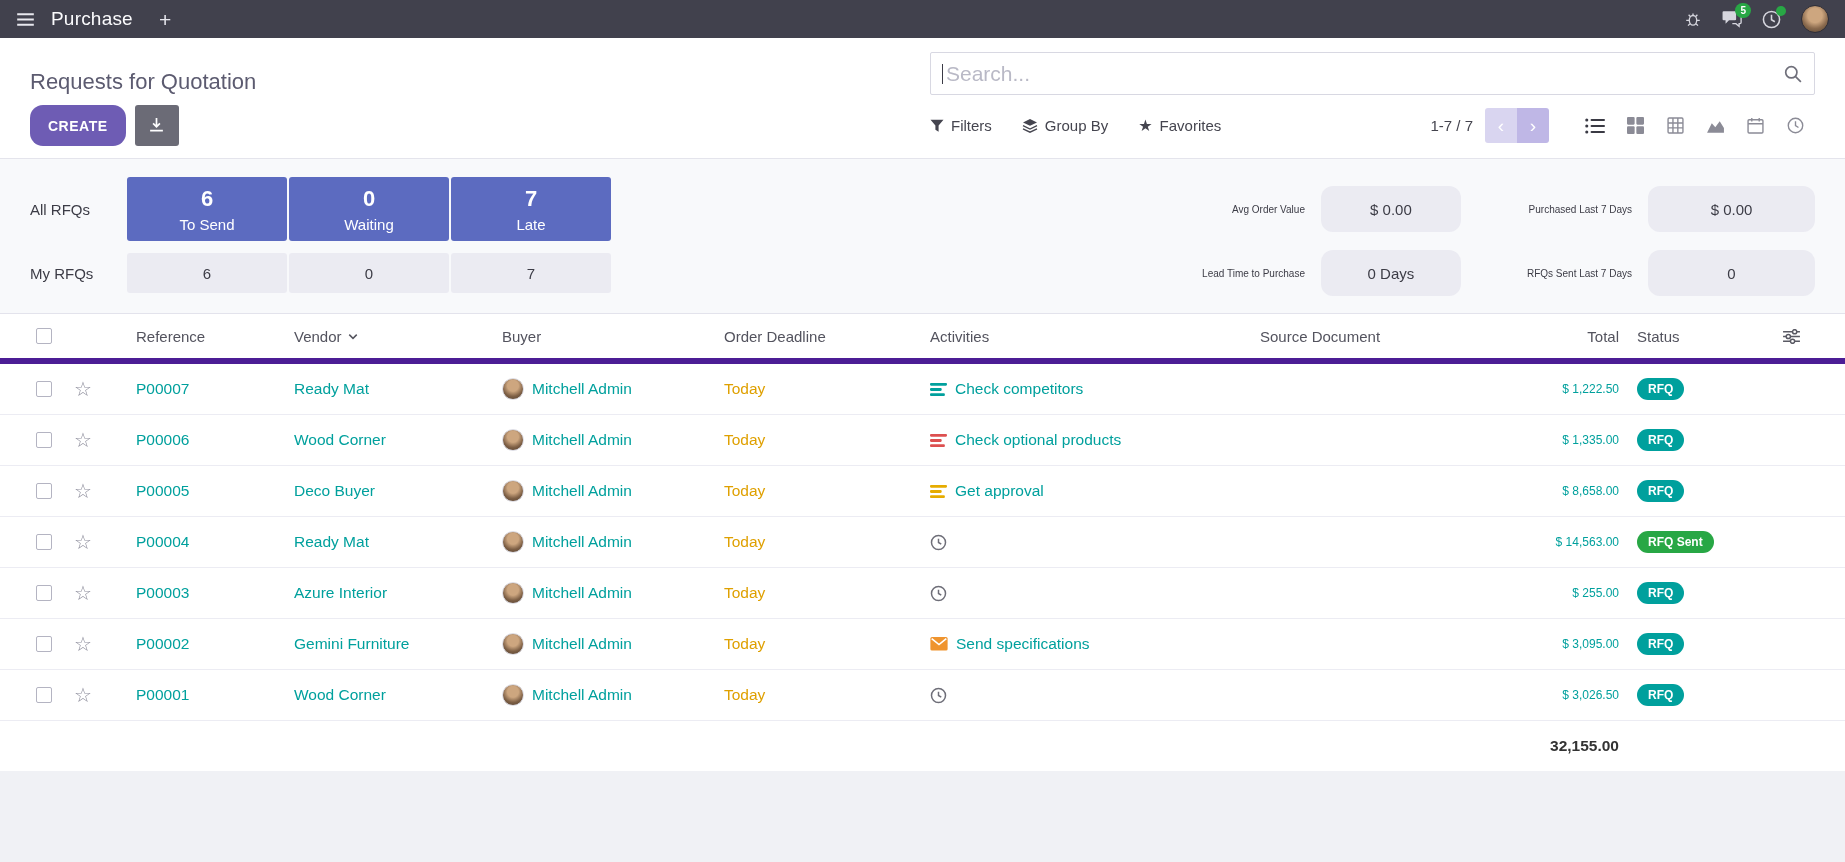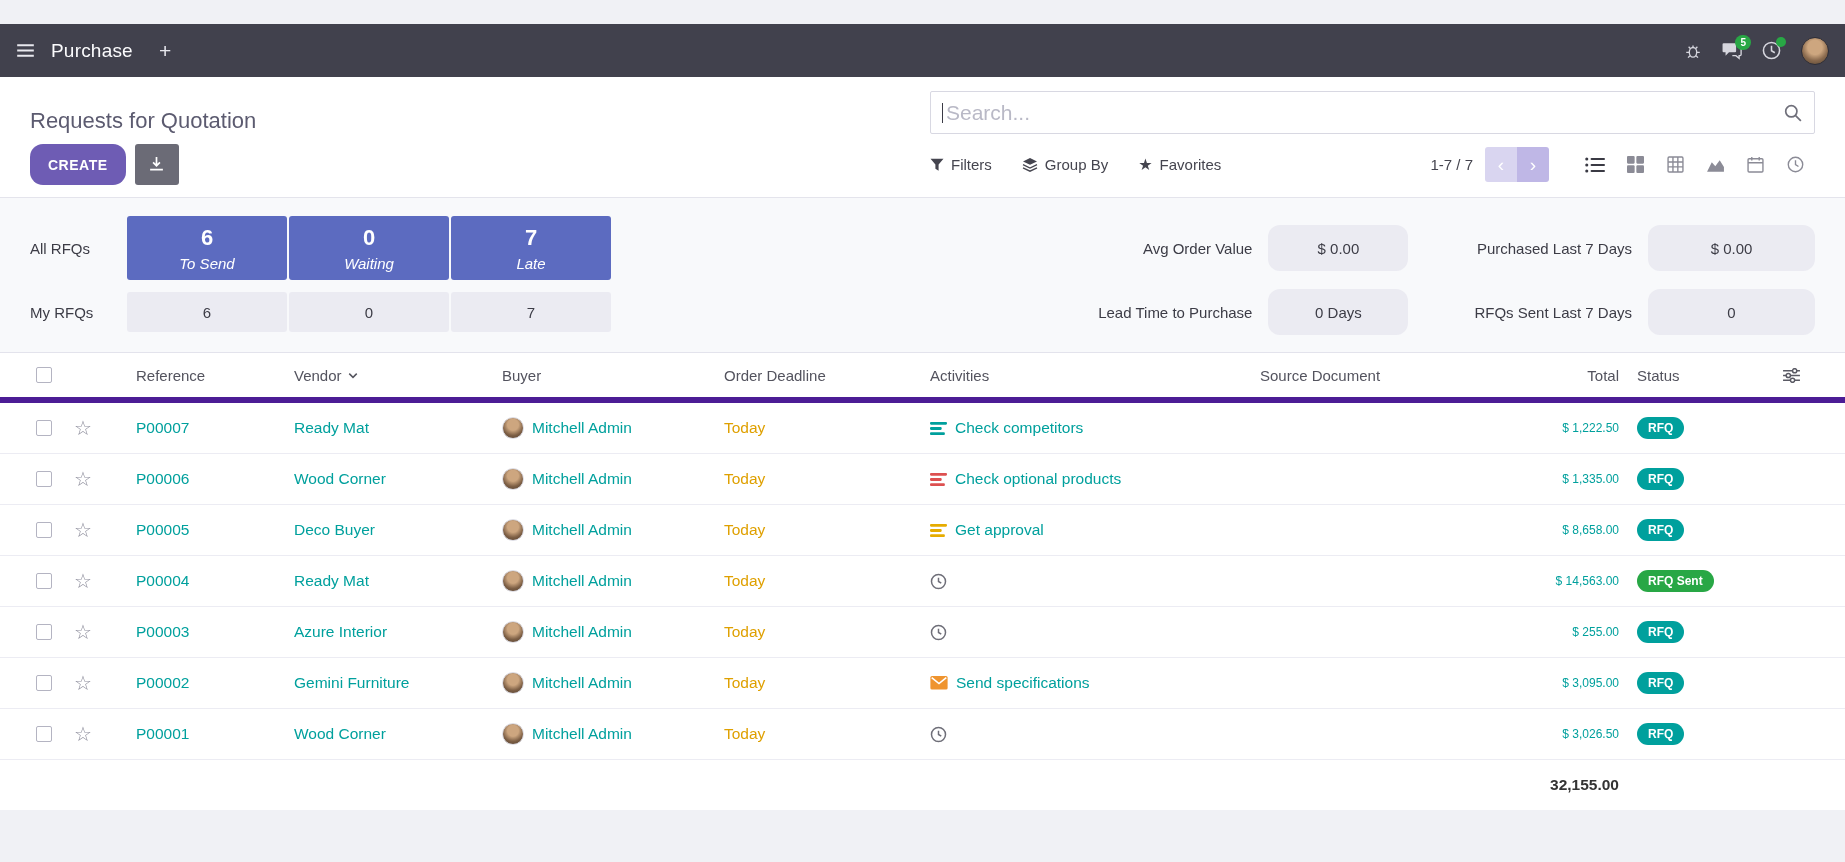--- a/index.html
+++ b/index.html
@@ -5,22 +5,22 @@
   * { box-sizing: border-box; margin: 0; padding: 0; }
   html, body { width: 1845px; height: 862px; overflow: hidden; }
   body {
     font-family: "Liberation Sans", sans-serif;
     background: var(--page_bg, #f0f1f5);
     color: #3c3c46;
   }
 
   
   .navbar {
-    height: 53px; background: var(--topbar_bg, #41414d);
-    display: flex; align-items: center; padding: 0 16px; color: #fff; margin-top: 24px;
+    height: 38px; background: var(--topbar_bg, #41414d);
+    display: flex; align-items: center; padding: 0 16px; color: #fff;
   }
   .menu-btn { display: flex; align-items: center; margin-right: 16px; cursor: pointer; }
   .app-name { font-size: 19px; font-weight: 500; letter-spacing: .2px; color: #fbfbfd; }
   .plus-btn { margin-left: 26px; font-size: 21px; color: #e6e6ec; cursor: pointer; line-height: 1; }
   .nav-right { margin-left: auto; display: flex; align-items: center; gap: 20px; }
   .sys-icon { position: relative; color: #d6d6de; display: flex; align-items: center; cursor: pointer; }
   .badge-count {
     position: absolute; top: -7px; right: -9px; background: var(--success, #28a745);
     color: #fff; border-radius: 9px; font-size: 10px; font-weight: 700; padding: 1px 5px; line-height: 1.3;
   }
@@ -81,32 +81,32 @@
     grid-template-columns: 95px 160px 160px 160px;
     grid-template-rows: 64px 40px;
     column-gap: 2px; row-gap: 12px; align-items: center;
   }
   .dash-row-label { font-size: 15px; color: #3c3c46; }
   .kpi-box {
     background: var(--kpi_blue, #5c6bc0); color: #fff; height: 64px; border-radius: 3px;
     display: flex; flex-direction: column; align-items: center; justify-content: center; cursor: pointer;
   }
   .kpi-num { font-size: 22px; font-weight: 600; margin-bottom: 4px; }
-  .kpi-label { font-size: 15px; font-style: italic; }
+  .kpi-label { font-size: 15px; }
   .my-box {
     background: #ebebf2; height: 40px; border-radius: 3px; font-size: 15px; color: #3c3c46;
     display: flex; align-items: center; justify-content: center; cursor: pointer;
   }
   .dash-right {
     margin-left: auto; display: grid;
     grid-template-columns: max-content 140px max-content 167px;
     grid-template-rows: 64px 40px;
     column-gap: 16px; row-gap: 12px; align-items: center;
   }
-  .stat-label { font-size: 15px; color: #3c3c46; text-align: right; }
+  .stat-label { font-size: 10px; color: #3c3c46; text-align: right; }
   .stat-label.second { padding-left: 50px; }
   .stat-value {
     background: #ebebf2; height: 46px; border-radius: 12px; font-size: 15px; color: #3c3c46;
     display: flex; align-items: center; justify-content: center; align-self: center; cursor: pointer;
   }
 
   
   .list-view { background: #fff; }
   .lrow {
     display: grid;

